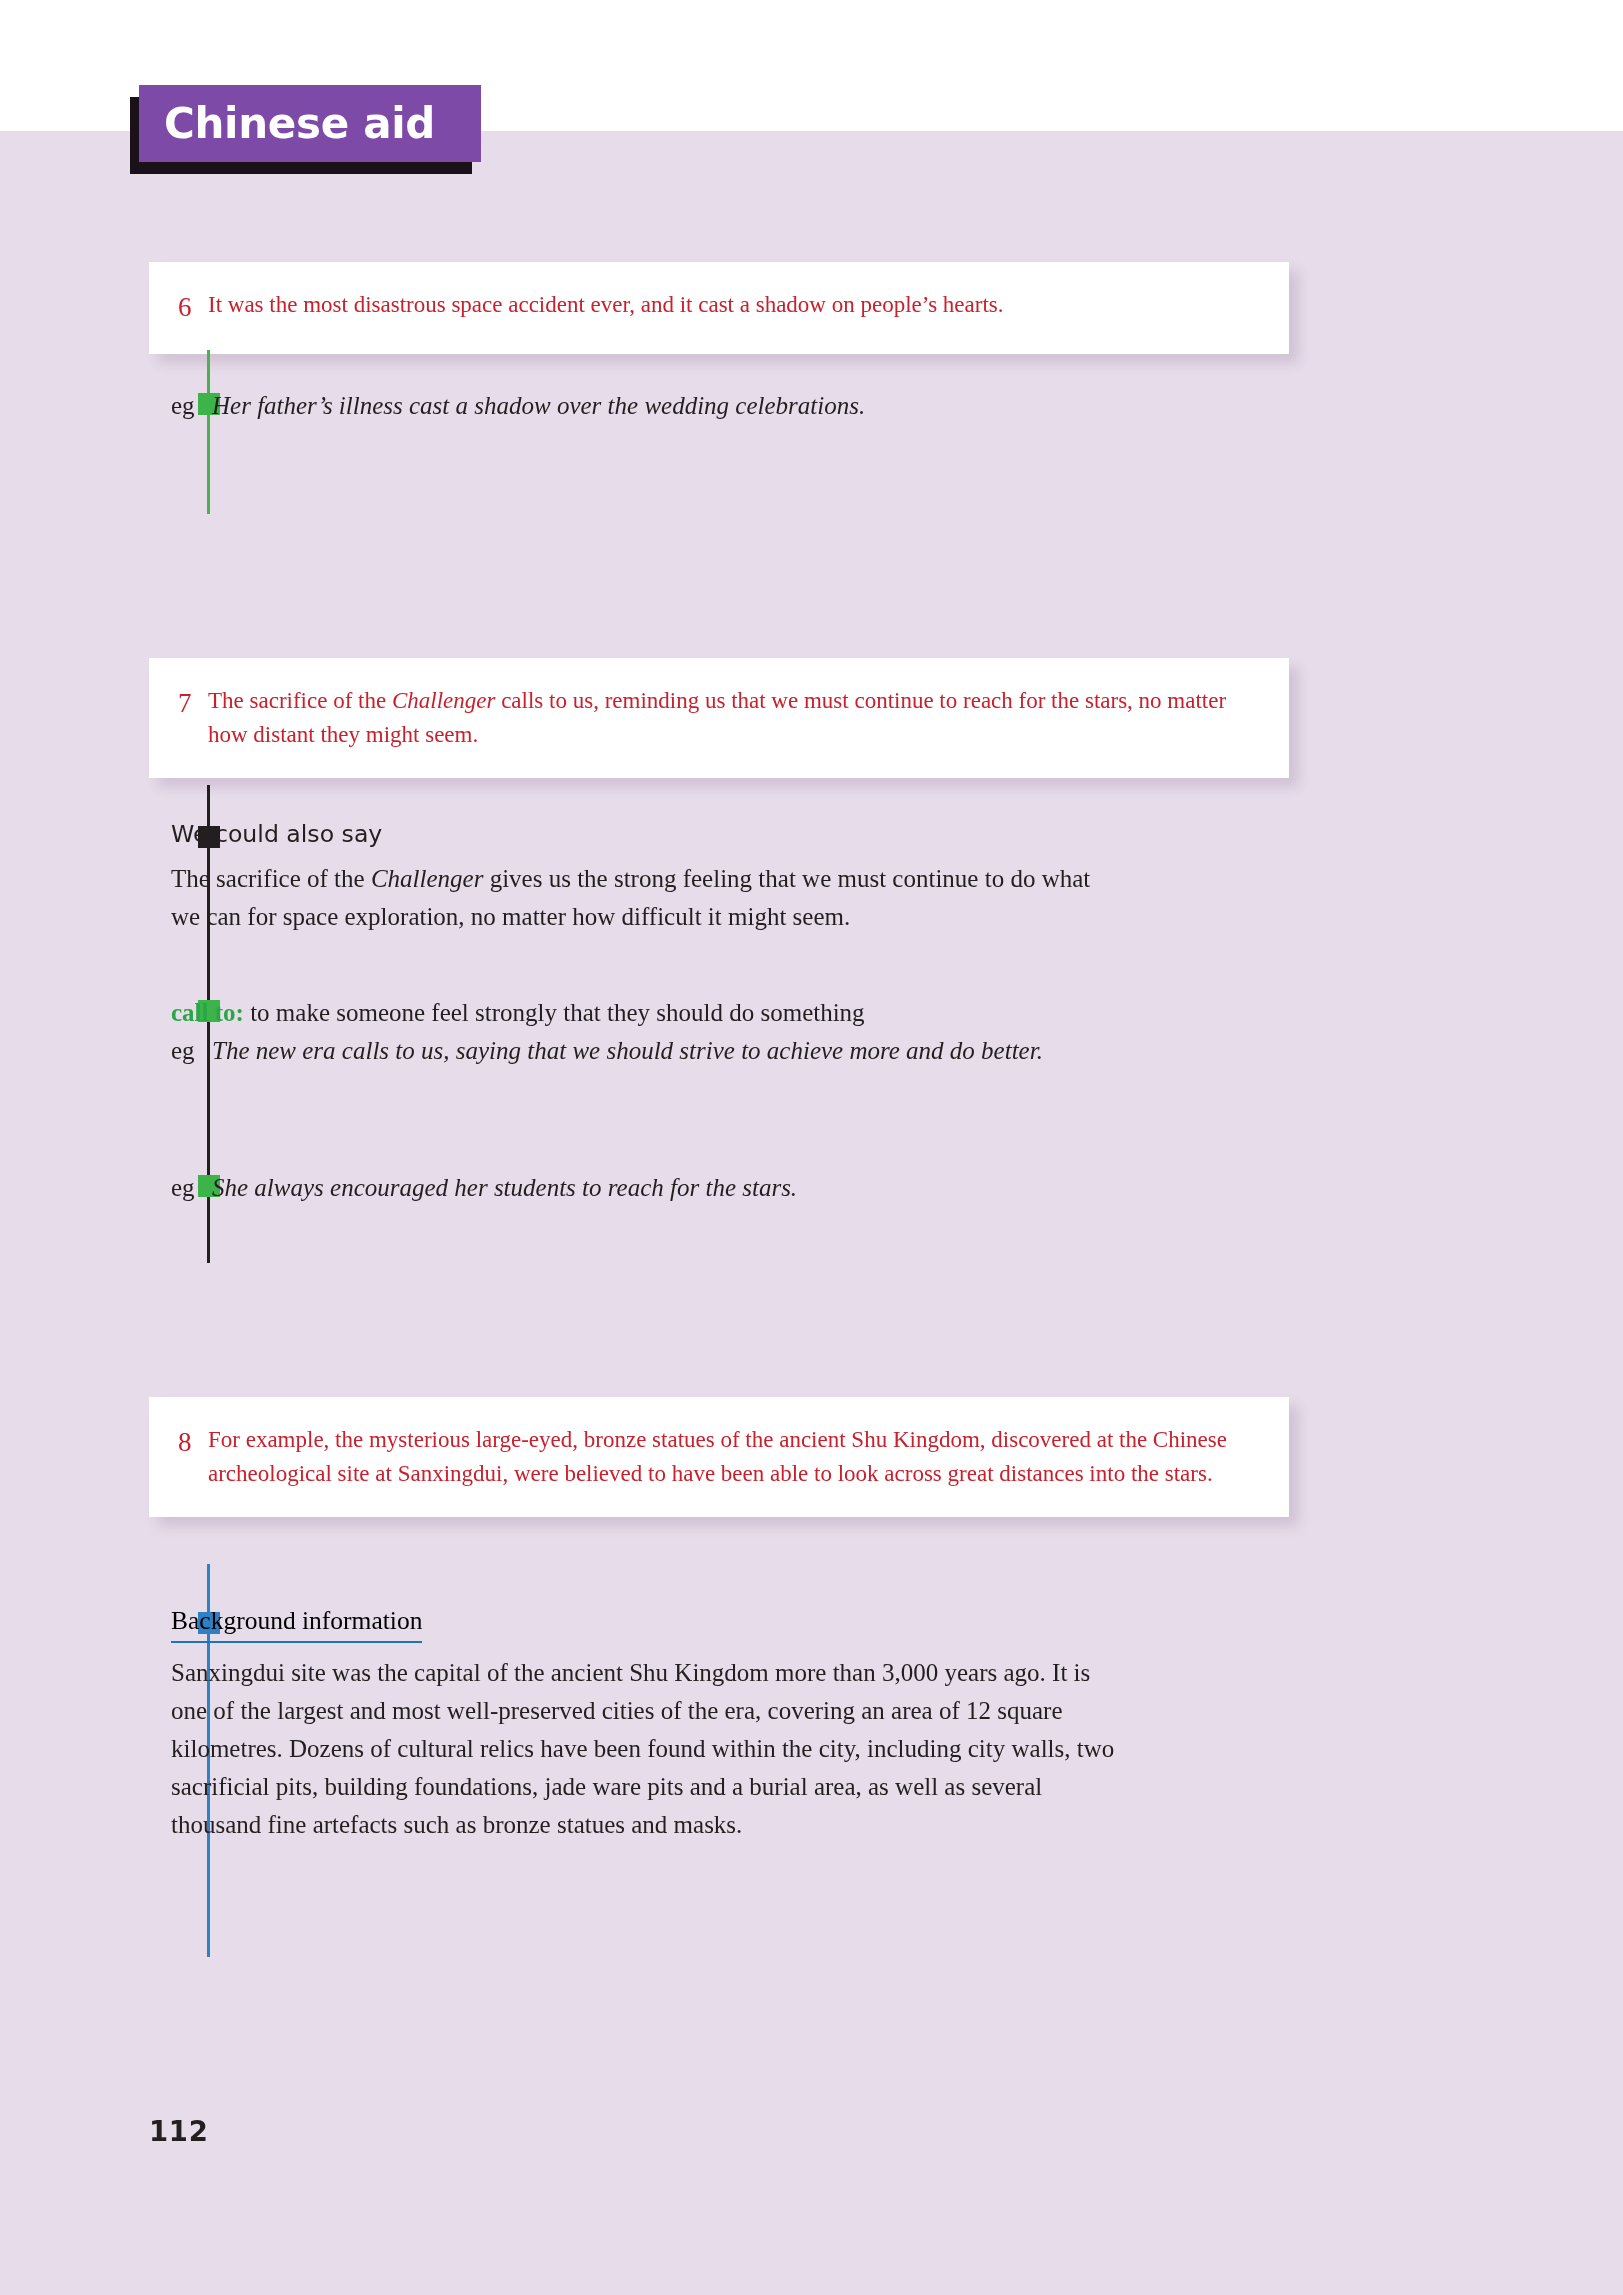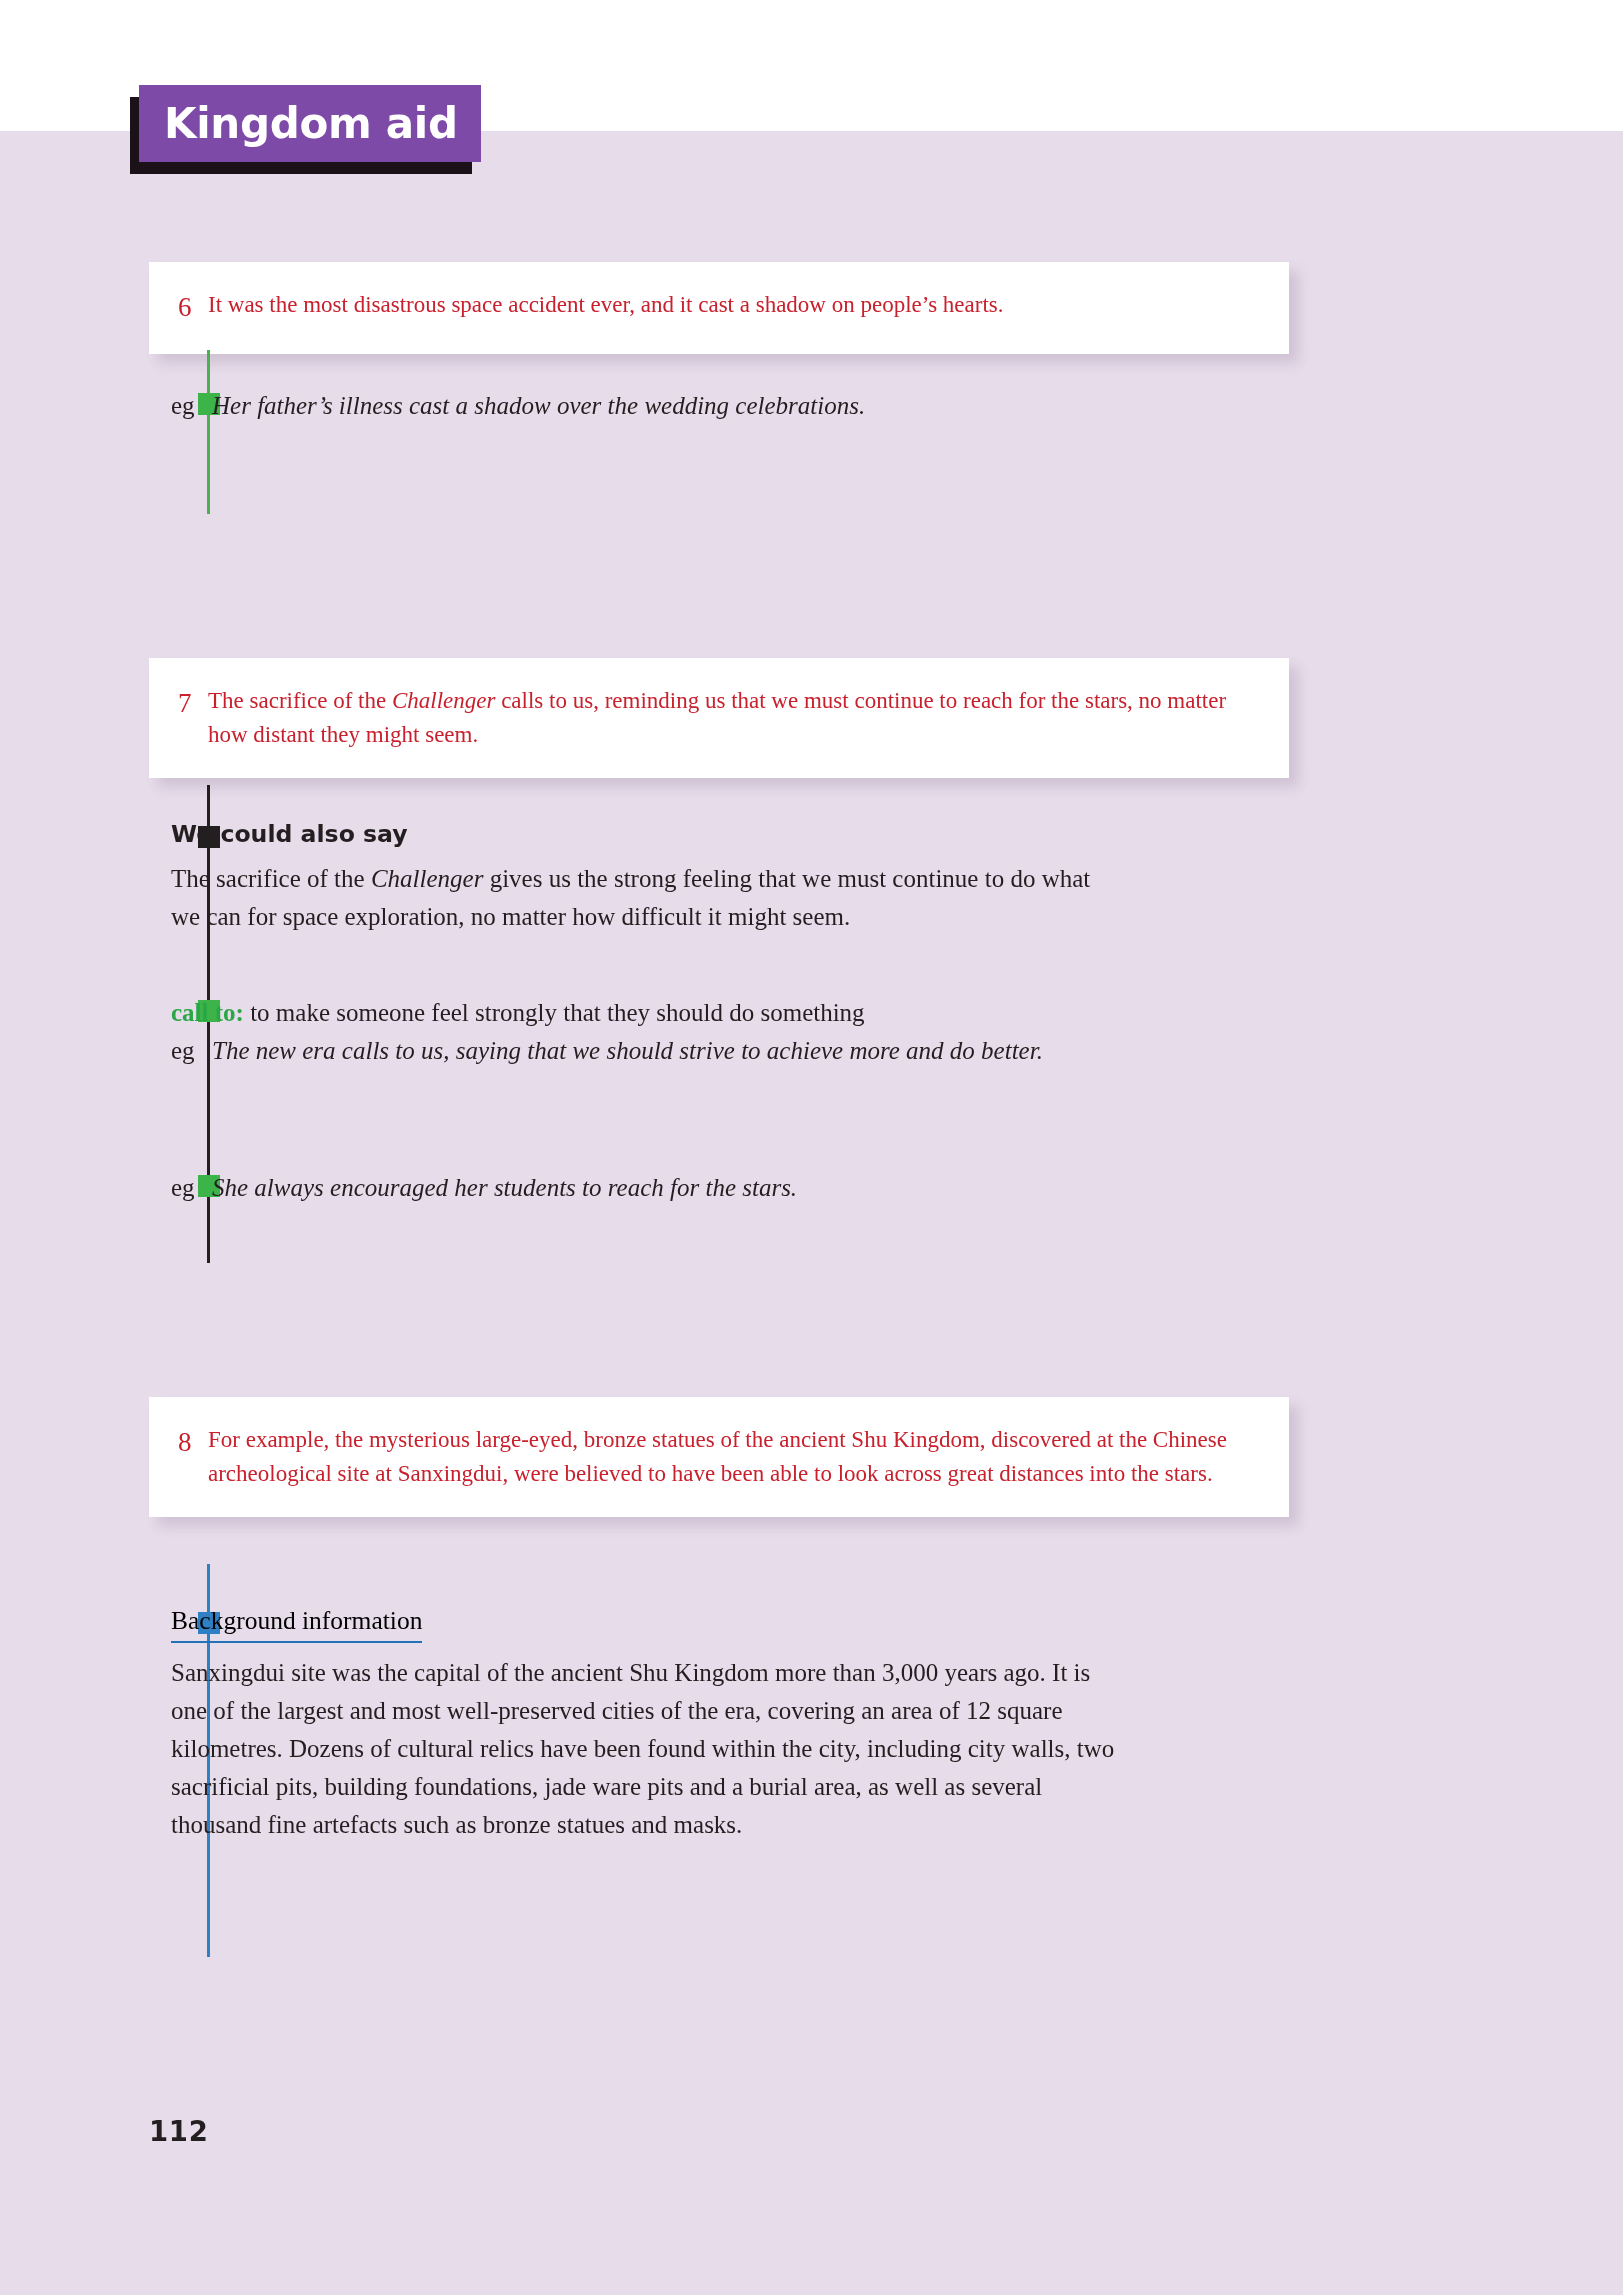--- a/index.html
+++ b/index.html
@@ -133,21 +133,21 @@
   .eg-label {
     flex: 0 0 41px;
     font-style: normal;
   }
   .eg-text {
     flex: 1 1 auto;
     font-style: italic;
   }
   .sub-head {
     font-family: "DejaVu Sans", sans-serif;
-    font-weight: bold;
+    font-weight: normal;
     font-size: 23.6px;
     color: #231f20;
     line-height: 1.35;
     margin-bottom: 9.2px;
   }
   .bg-head {
     color: #000000;
     font-size: 25.5px;
     line-height: 1.35;
     display: inline-block;
@@ -175,21 +175,21 @@
 </style>
 </head>
 <body>
 
 <div class="page-white-band"></div>
 <div class="page-lavender"></div>
 
 <div class="badge-wrap">
   <div class="badge-shadow"></div>
   <div class="badge-box">
-    <span class="badge-label">Kingdom aid</span>
+    <span class="badge-label">Chinese aid</span>
   </div>
 </div>
 
 <div class="sentence-card" style="top:262px;">
   <div class="sentence-row">
     <span class="sentence-num">6</span>
     <span class="sentence-text">It was the most disastrous space accident ever, and it cast a shadow on people’s hearts.</span>
   </div>
 </div>
 

